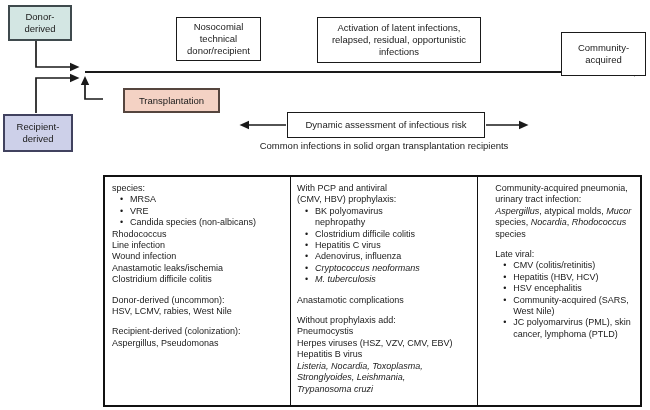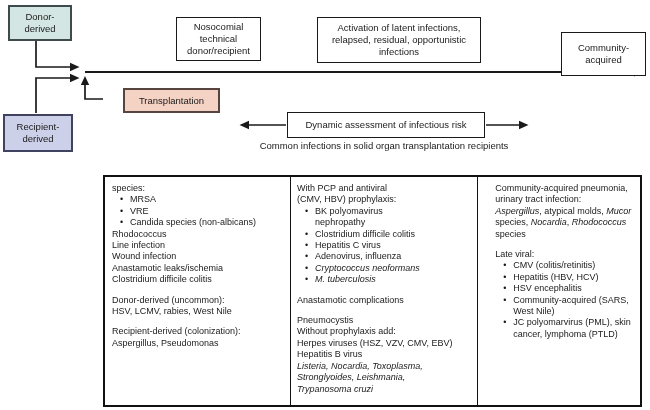--- a/index.html
+++ b/index.html
@@ -168,22 +168,22 @@
       </div>
       <div class="bullet-item">
         <span class="bullet-marker">•</span>
         <div class="bullet-lines">
           <div class="tline"><span class="it">M. tuberculosis</span></div>
         </div>
       </div>
       <div class="gap"></div>
       <div class="tline"><span>Anastamotic complications</span></div>
       <div class="gap"></div>
+      <div class="tline"><span>Without prophylaxis add:</span></div>
       <div class="tline"><span>Pneumocystis</span></div>
-      <div class="tline"><span>Without prophylaxis add:</span></div>
       <div class="tline"><span>Herpes viruses (HSZ, VZV, CMV, EBV)</span></div>
       <div class="tline"><span>Hepatitis B virus</span></div>
       <div class="tline"><span class="it">Listeria, Nocardia, Toxoplasma,</span></div>
       <div class="tline"><span class="it">Stronglyoides, Leishmania,</span></div>
       <div class="tline"><span class="it">Trypanosoma cruzi</span></div>
     </div>
   <div class="col" id="col-2">
       <div class="tline"><span>Community-acquired pneumonia,</span></div>
       <div class="tline"><span>urinary tract infection:</span></div>
       <div class="tline"><span class="it">Aspergillus</span><span>, atypical molds, </span><span class="it">Mucor</span></div>

